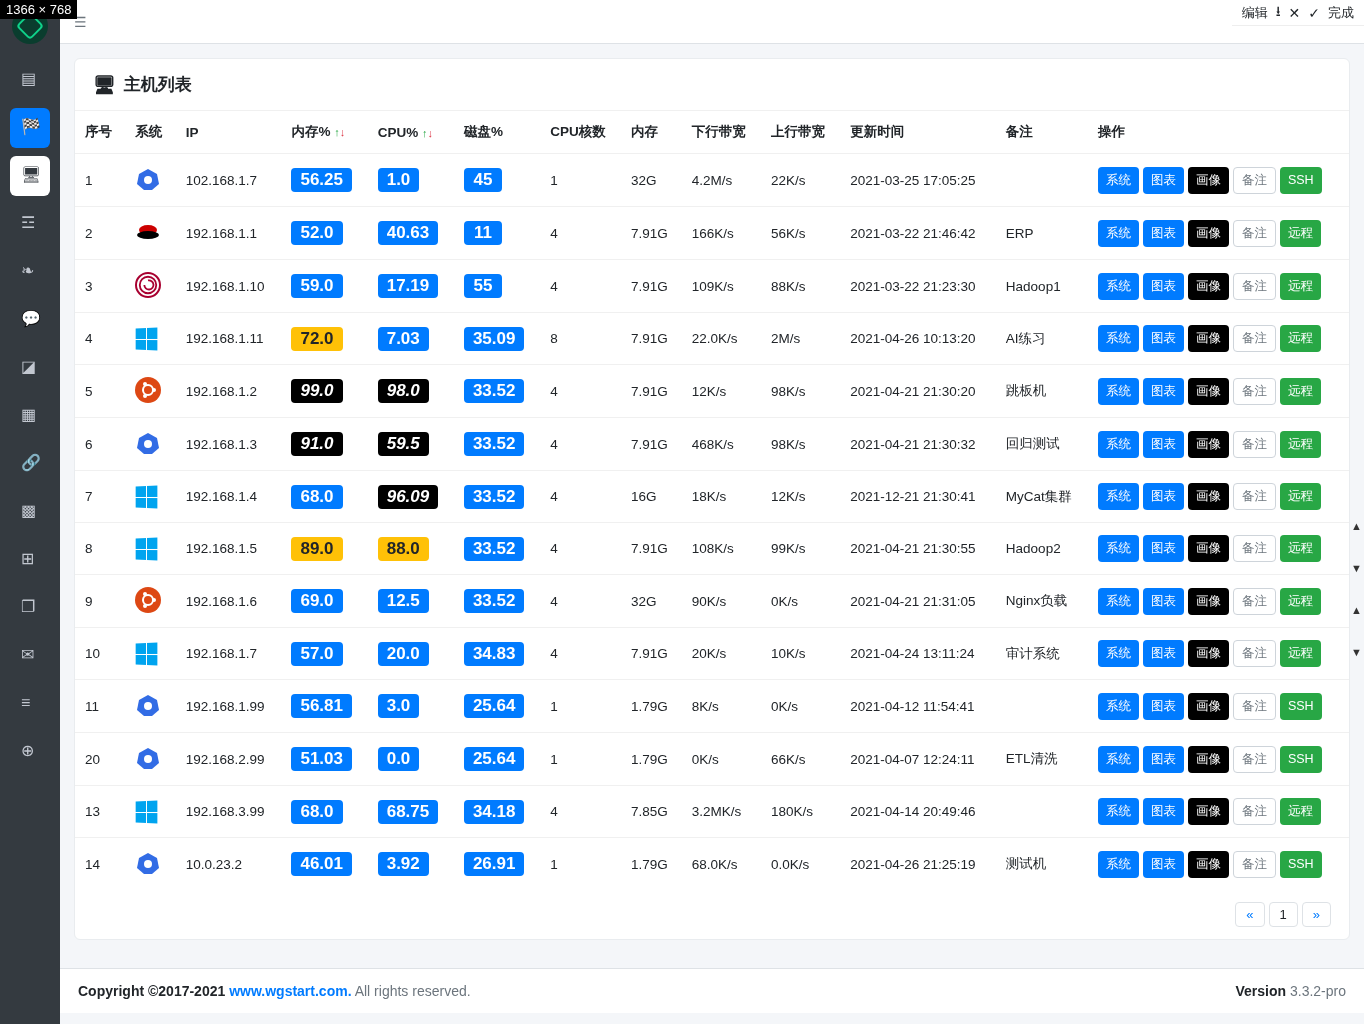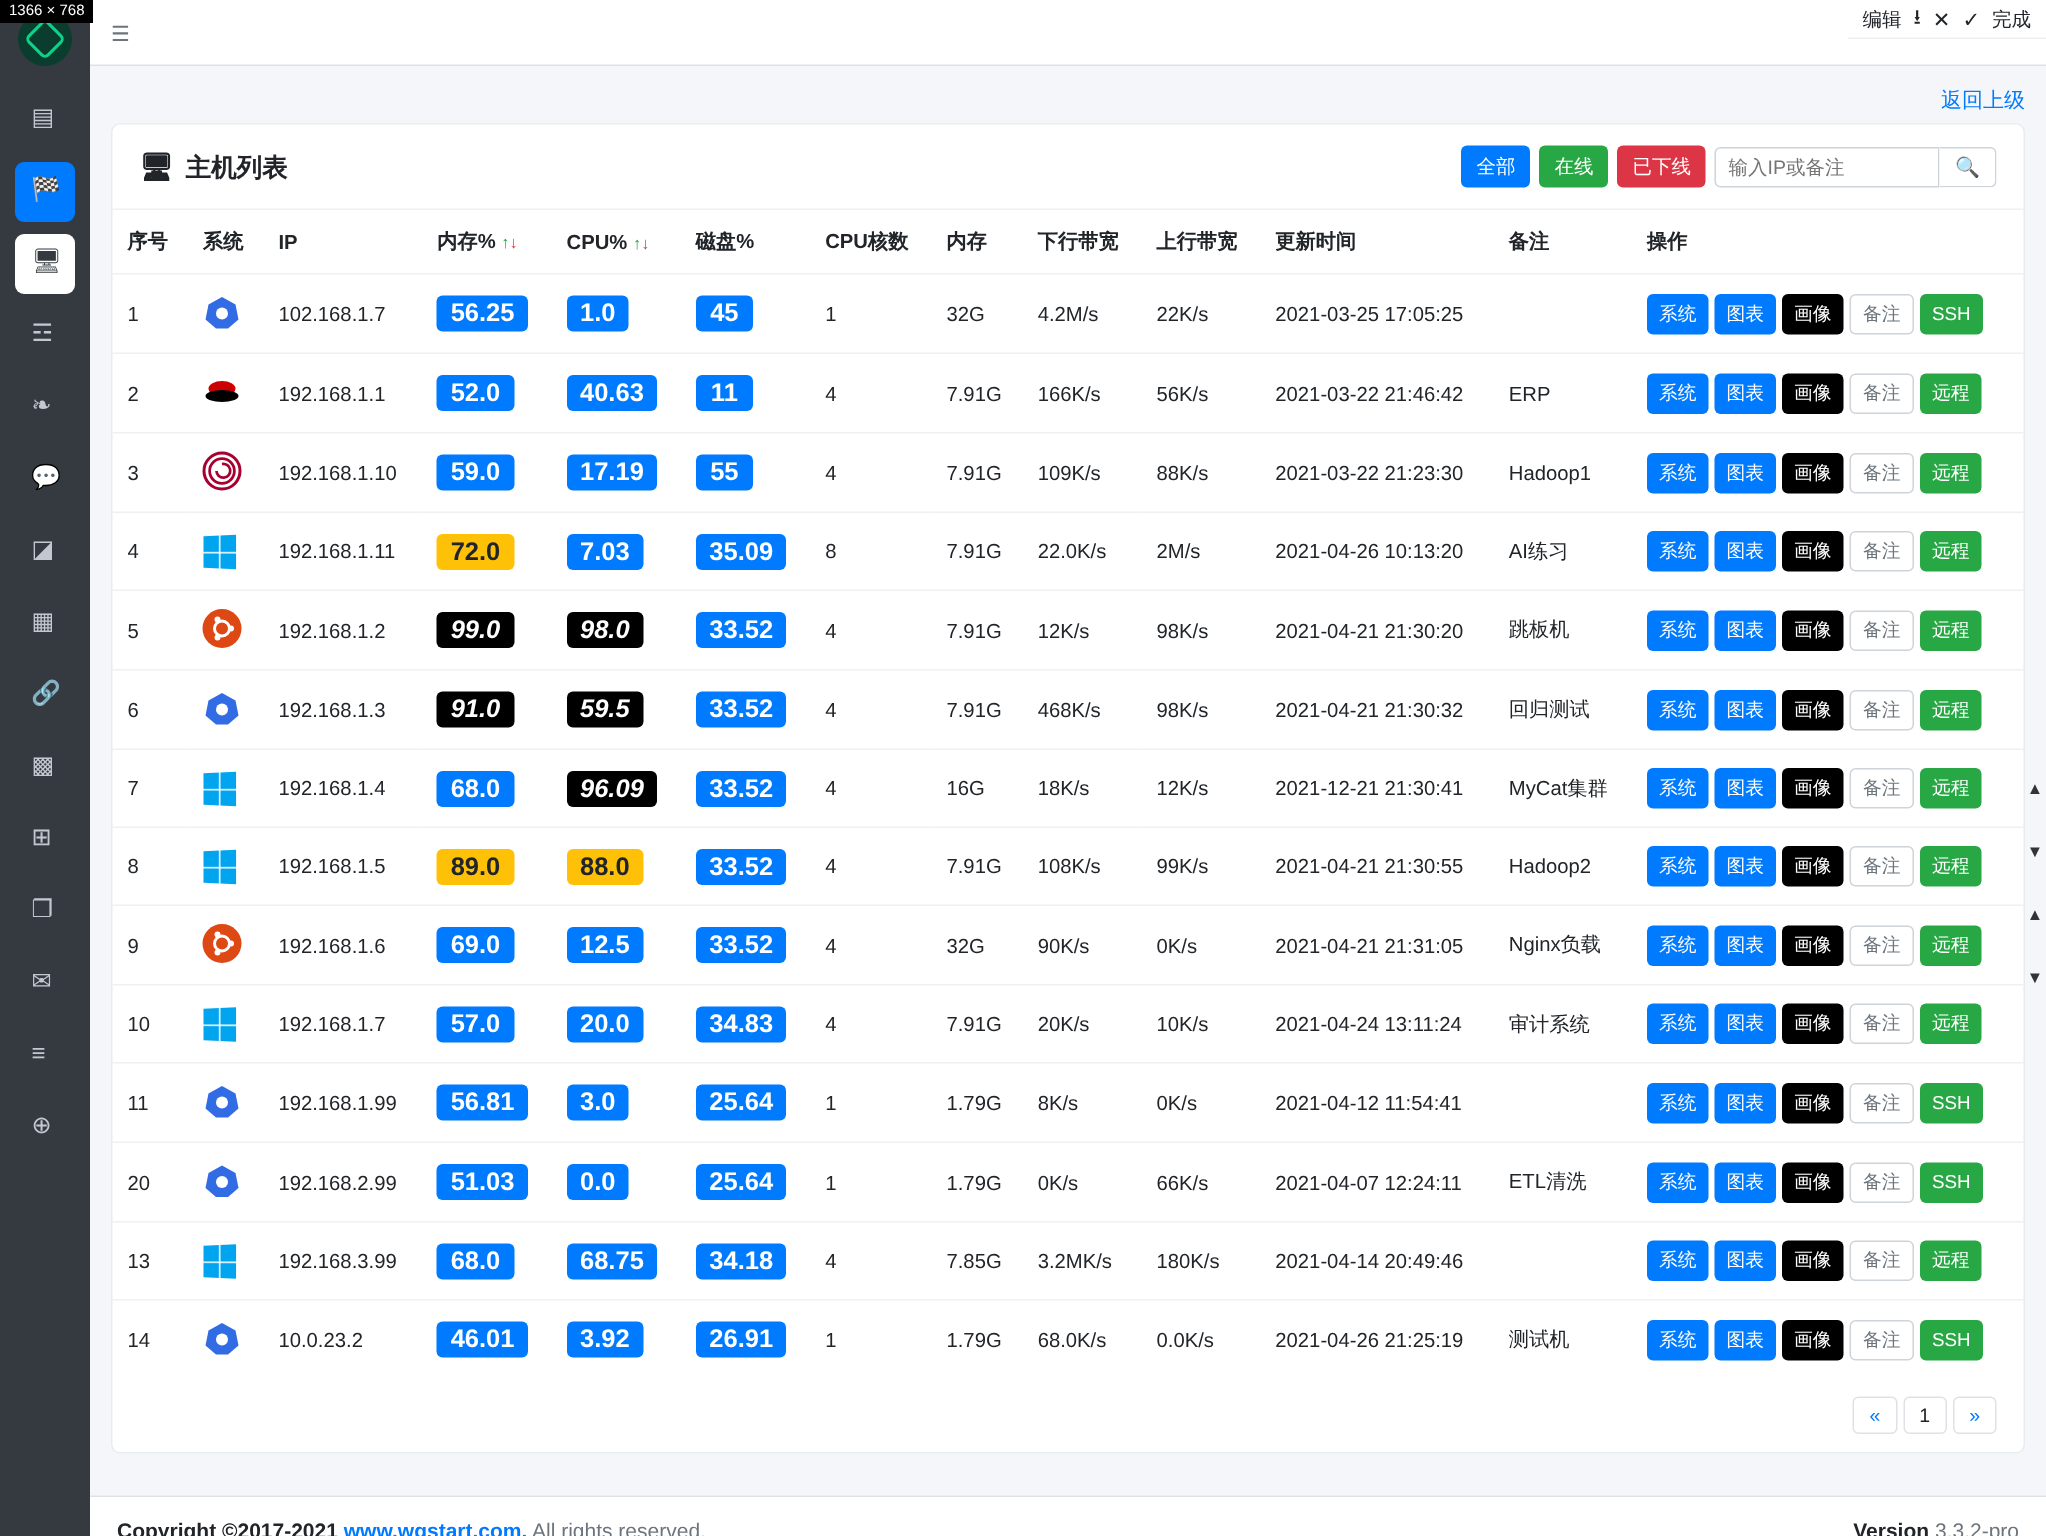--- a/index.html
+++ b/index.html
@@ -1,19 +1,19 @@
 <!DOCTYPE html>
 <html><head>
 <meta charset="utf-8">
 <style>
 * { box-sizing: border-box; margin: 0; padding: 0; }
 body { font-family: -apple-system, "Helvetica Neue", Arial, sans-serif; font-size: 14px; color: #212529; background: #f4f6f9; }
 .topbar-overlay { position: fixed; top: 0; right: 0; height: 26px; background: #fff; display: flex; align-items: center; gap: 8px; padding: 0 10px; font-size: 13px; z-index: 100; border-bottom: 1px solid #eee; }
 .topbar-overlay .ico { font-size: 14px; cursor: pointer; }
-.size-badge { position: fixed; top: 0; left: 0; background: #000; color: #fff; font-size: 10px; padding: 2px 6px; z-index: 101; }
+.size-badge { position: fixed; top: 0; left: 0; background: #000; color: #fff; font-size: 13px; padding: 2px 6px; z-index: 101; }
 .layout { display: flex; min-height: 100vh; }
 .sidebar { width: 60px; background: #343a40; padding-top: 8px; display: flex; flex-direction: column; align-items: center; }
 .brand-logo { width: 36px; height: 36px; border-radius: 50%; background: #0a3d2e; display:flex; align-items:center; justify-content:center; margin-bottom: 12px; }
 .brand-logo-inner { width:20px; height:20px; border:2px solid #0fd28a; border-radius: 4px; transform: rotate(45deg); }
 .side-item { width: 40px; height: 40px; border-radius: 6px; display: flex; align-items: center; justify-content: center; margin: 4px 0; color: #c2c7d0; cursor: pointer; }
 .side-item.sel { background: #fff; color: #343a40; }
 .side-item.blue { background: #007bff; color: #fff; }
 .side-item svg, .side-item .gicon { width: 18px; height: 18px; }
 .gicon { font-size: 16px; line-height: 1; }
 .main { flex: 1; display: flex; flex-direction: column; }
@@ -129,38 +129,26 @@
         <span class="gicon">⊕</span>
       </div>
   </aside>
 
   <div class="main">
     <div class="navbar">
       <span class="hamburger">☰</span>
     </div>
 
     <div class="content">
-      <div class="back-row">
-        <span class="back-link">返回上级</span>
-      </div>
 
       <div class="card">
         <div class="card-header">
           <div class="card-title">
             <span class="micon">🖥</span>
             <span>主机列表</span>
-          </div>
-          <div class="header-actions">
-            <button class="btn btn-primary">全部</button>
-            <button class="btn btn-success">在线</button>
-            <button class="btn btn-danger">已下线</button>
-            <div class="search-wrap">
-              <input class="search-input" placeholder="输入IP或备注" style="">
-              <button class="search-btn"><span>🔍</span></button>
-            </div>
           </div>
         </div>
 
         <table class="table">
           <thead>
             <tr>
               <th>序号</th>
               <th>系统</th>
               <th>IP</th>
               <th><span>内存%</span> <span class="arrows"><span class="arr-up">↑</span><span class="arr-dn">↓</span></span></th>

